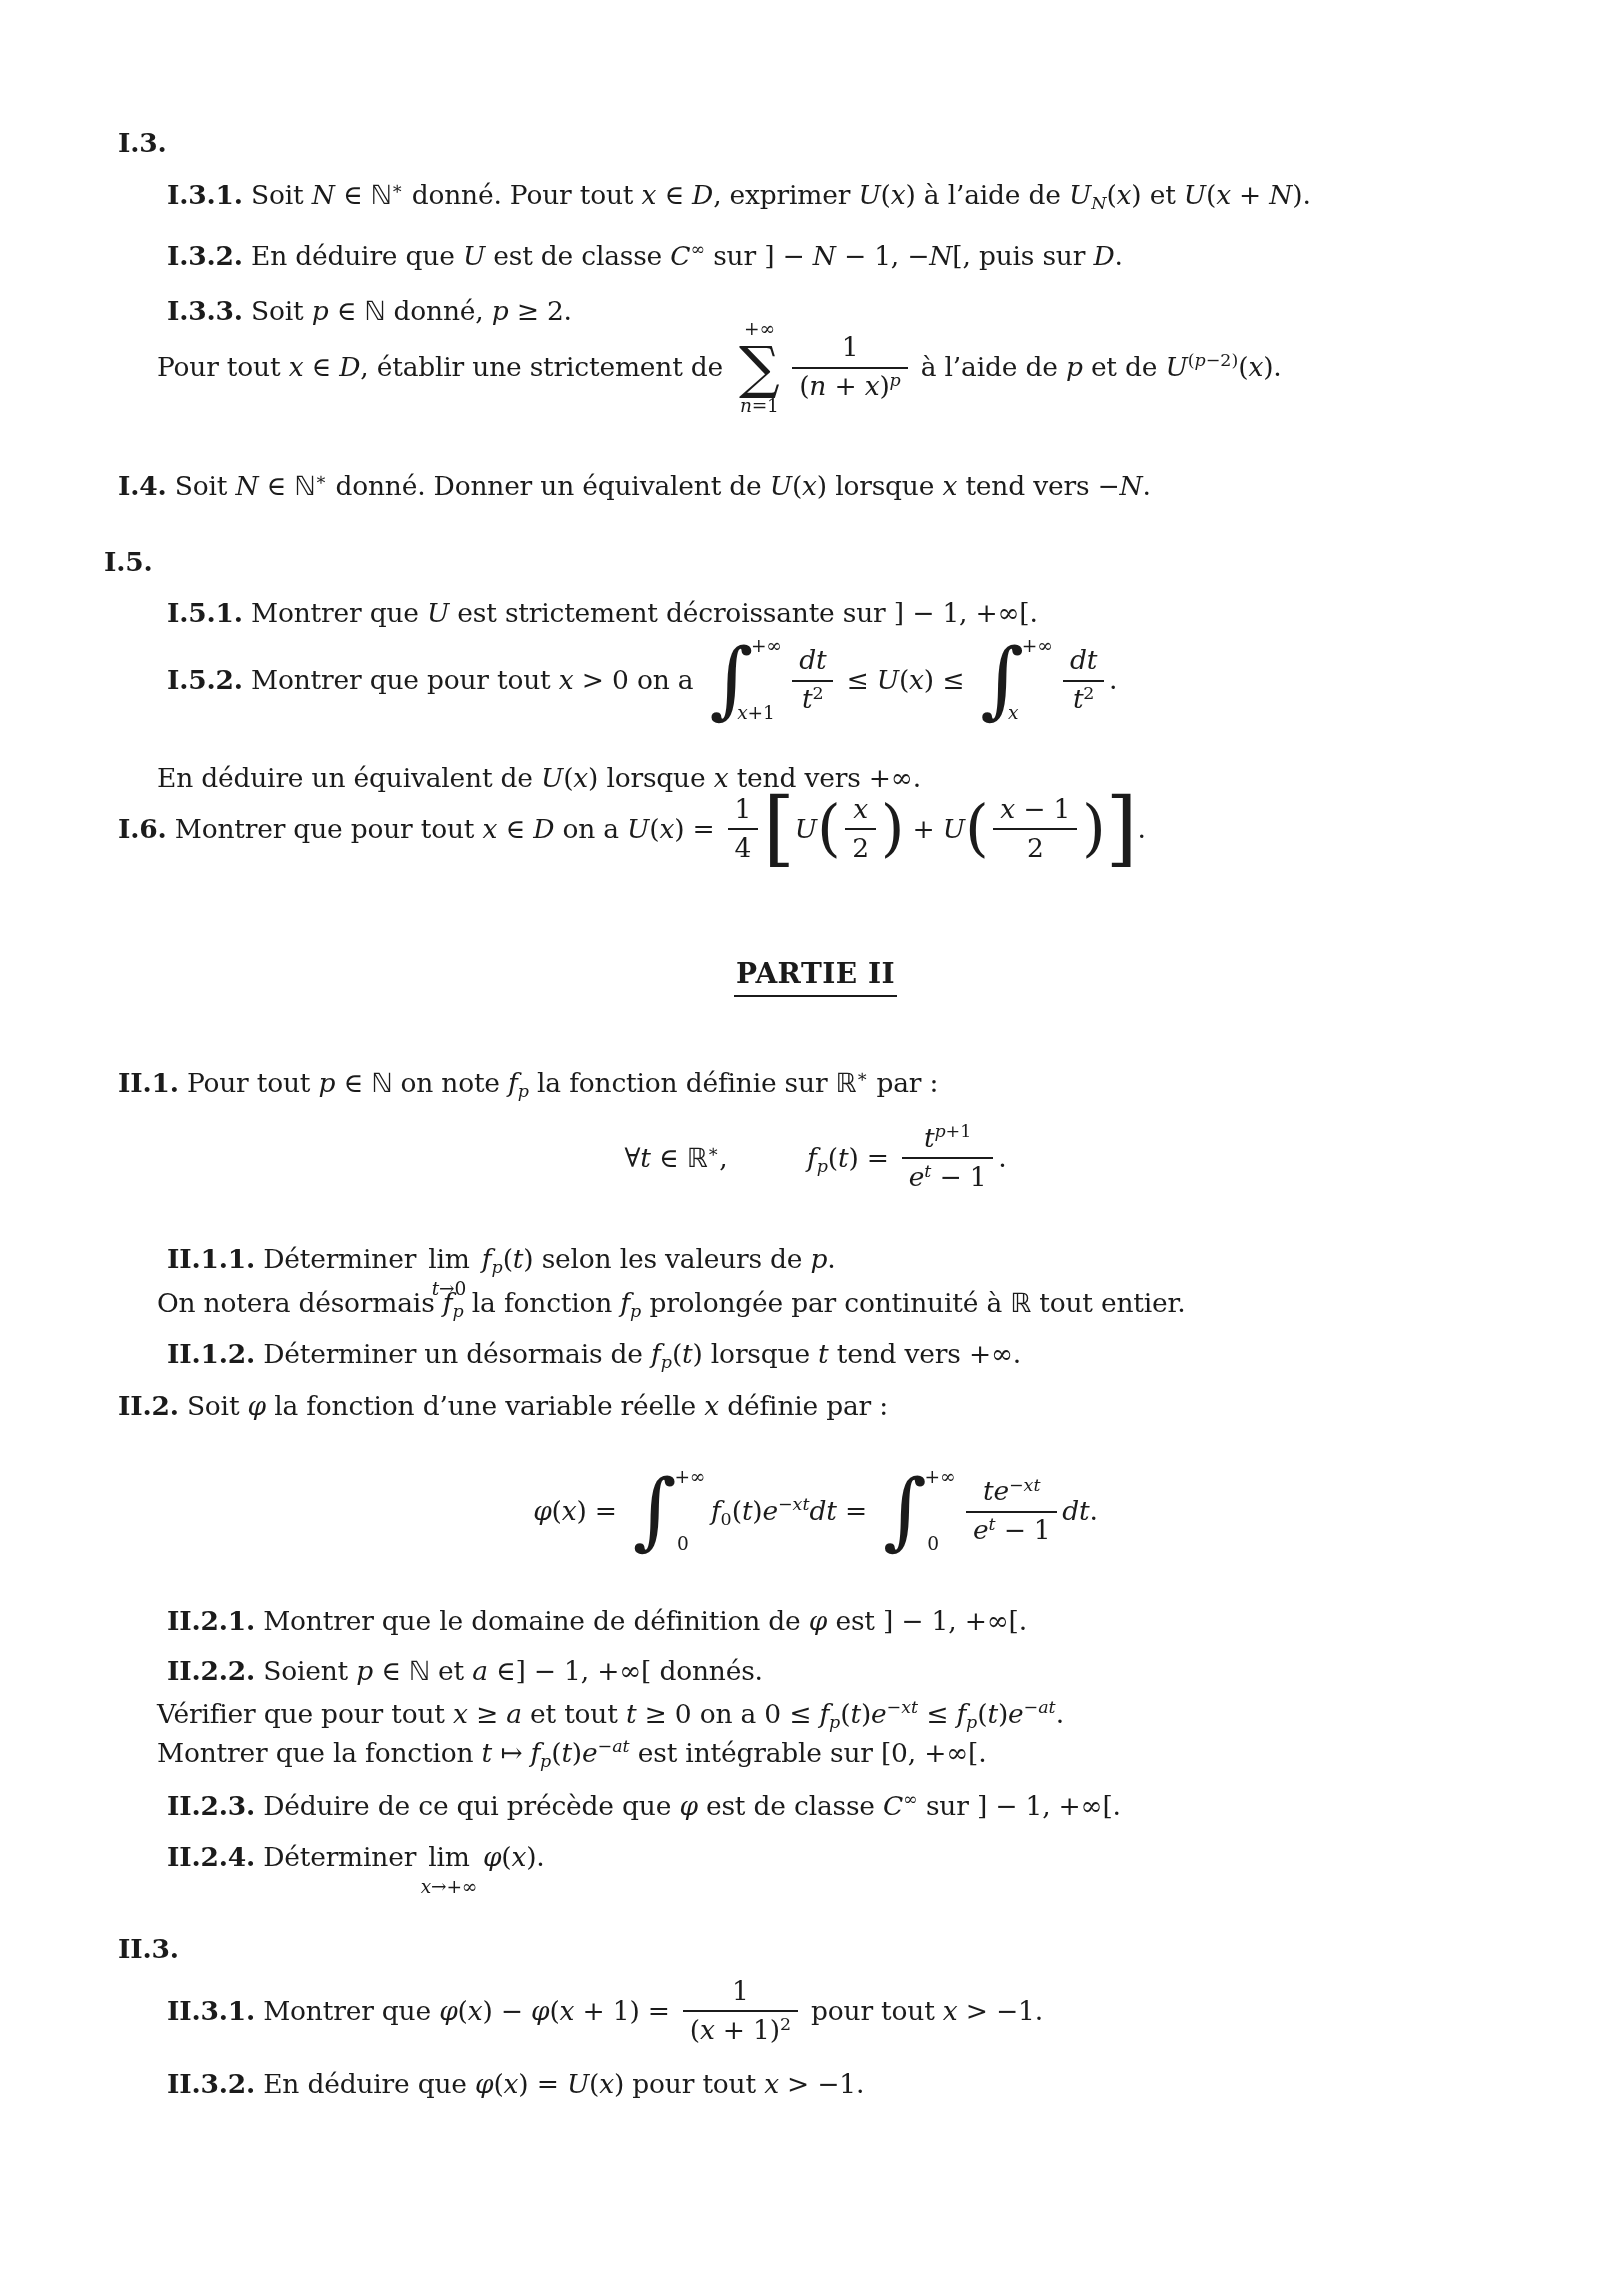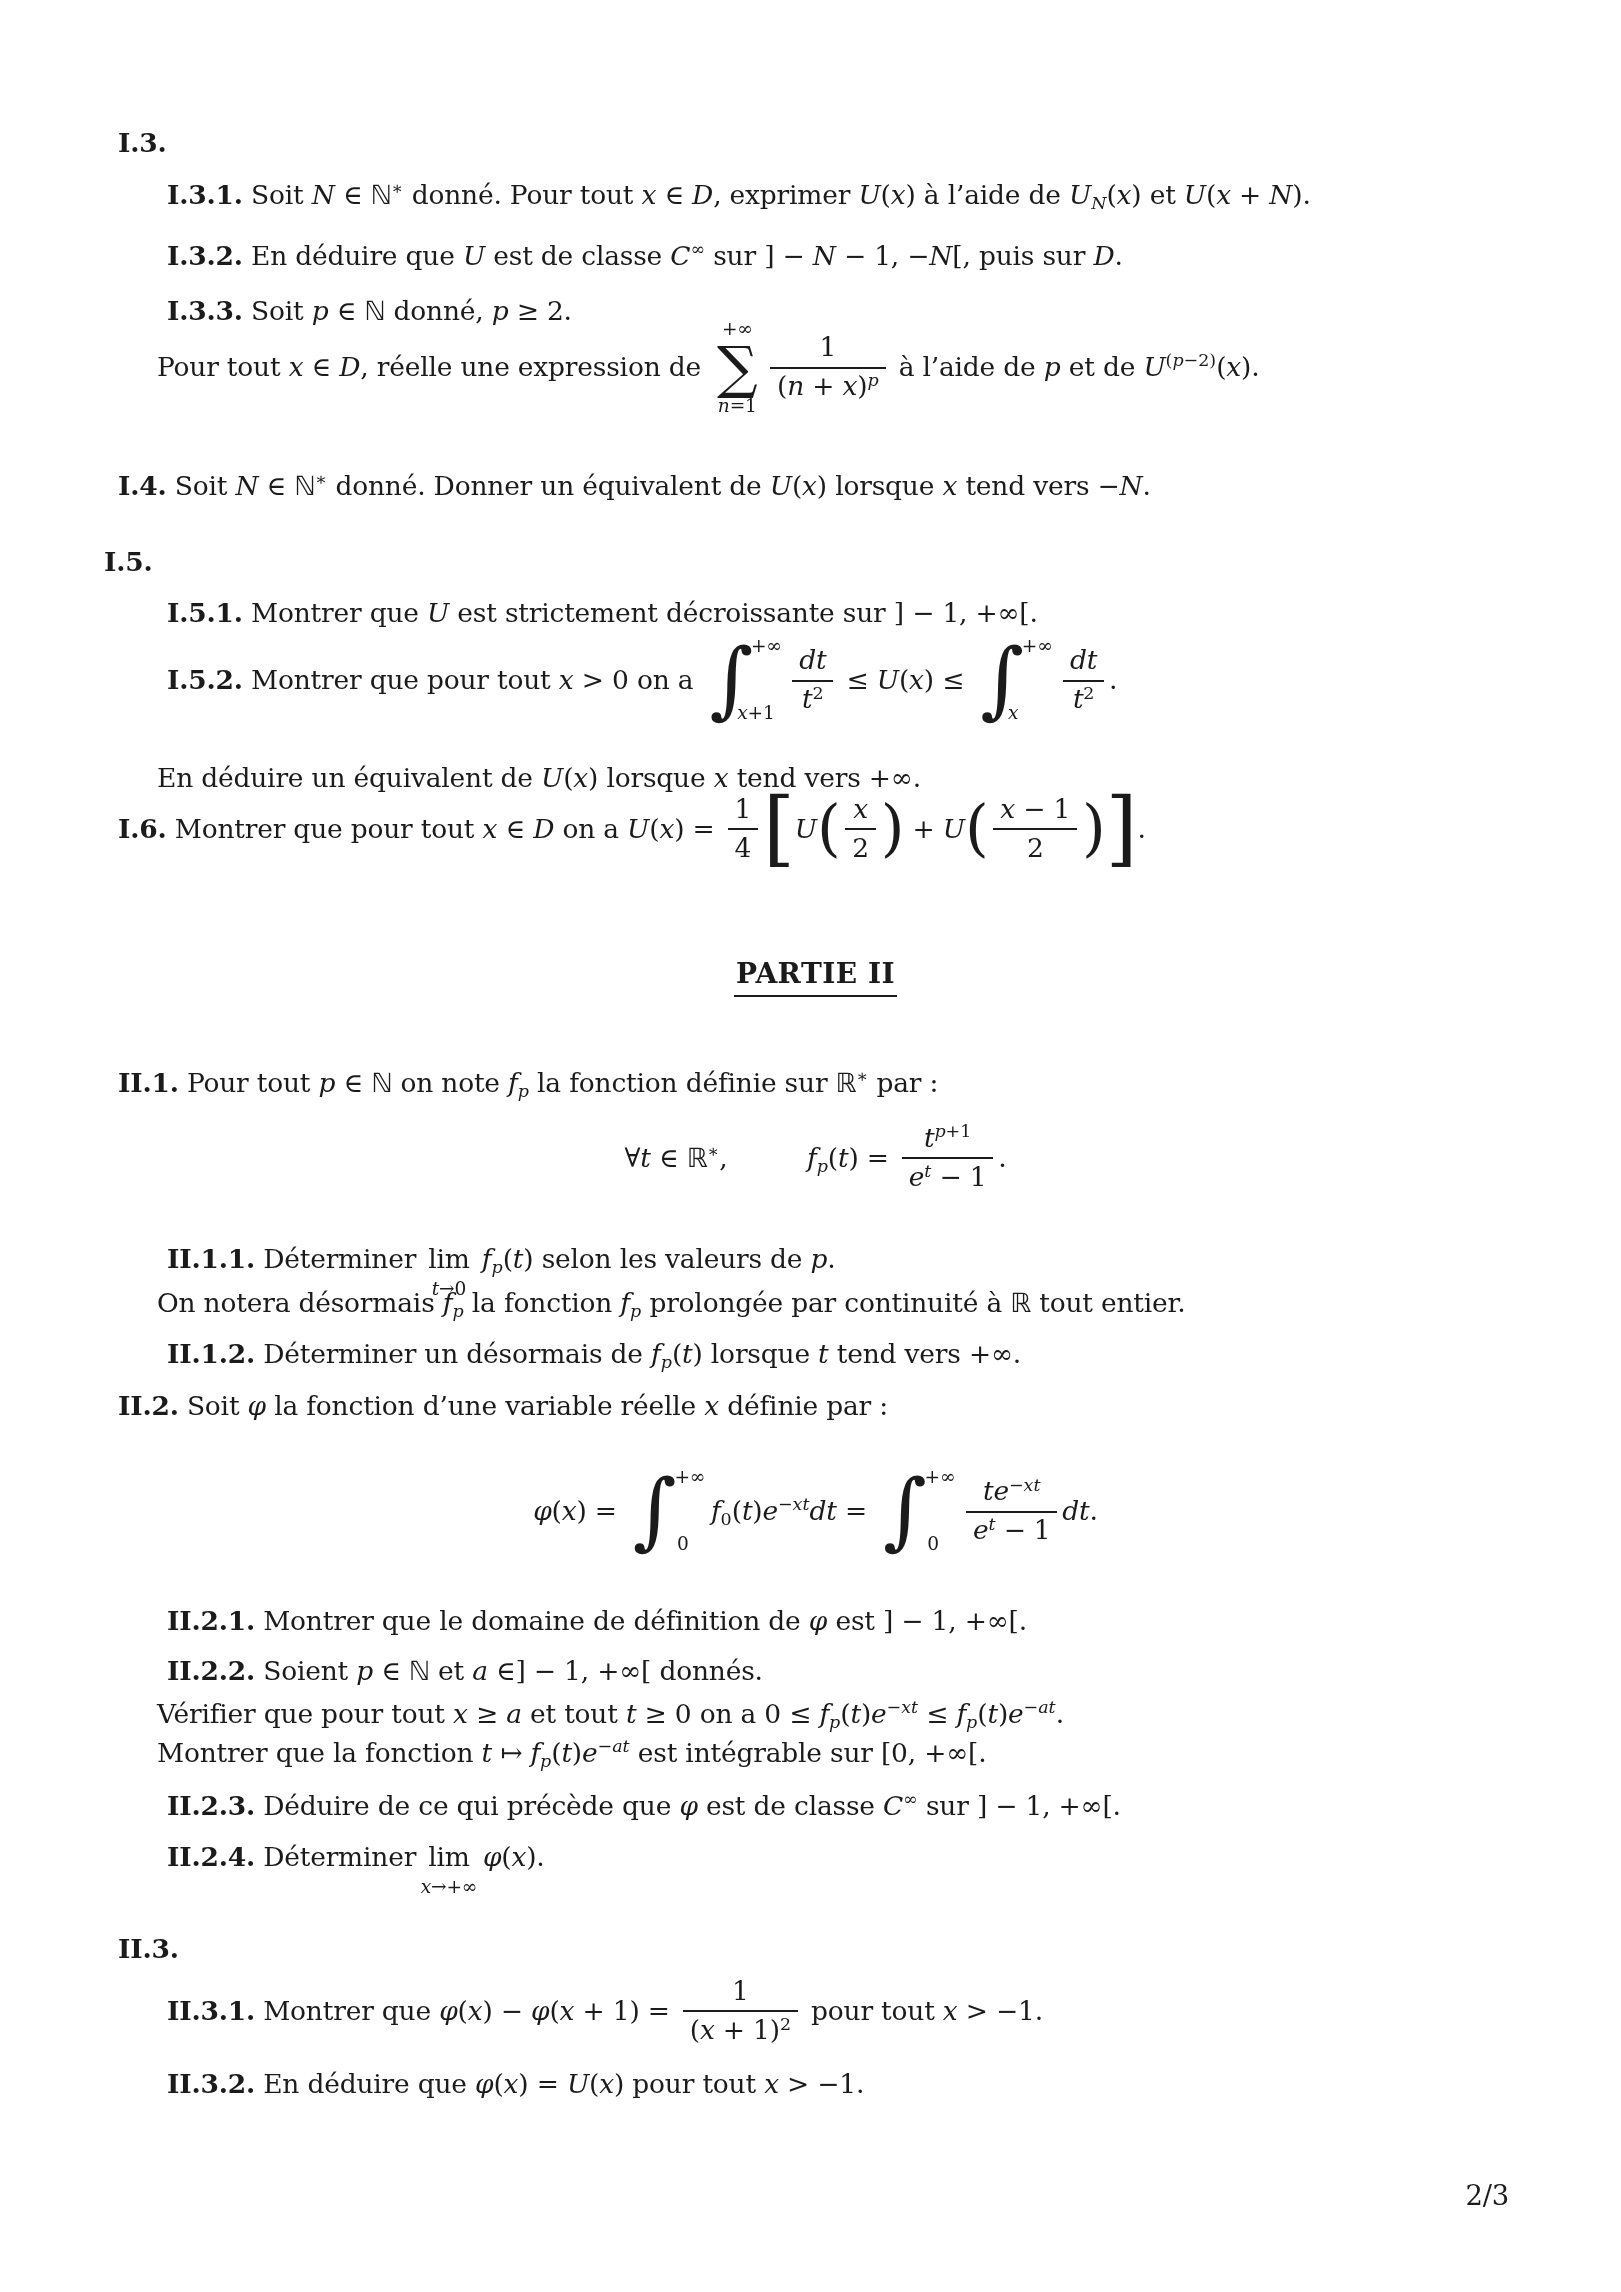--- a/index.html
+++ b/index.html
@@ -49,21 +49,21 @@
 </style>
 </head>
 <body>
 
 <div class="page">
   <div>
       <div class="line" style="top: 125px; left: 118px;"><span class="run-bold">I.3.</span></div>
       <div class="line" style="top: 177px; left: 167px;"><span class="run-bold">I.3.1.</span><span> Soit </span><span><span class="it">N</span></span><span> ∈ </span><span class="run-bb">ℕ</span><sup class="sp"><span>∗</span></sup><span> donné. Pour tout </span><span><span class="it">x</span></span><span> ∈ </span><span class="run-cal">D</span><span>, exprimer </span><span><span class="it">U</span><span>(</span><span class="it">x</span><span>)</span></span><span> à l’aide de </span><span><span class="it">U</span></span><sub class="sb"><span><span class="it">N</span></span></sub><span><span>(</span><span class="it">x</span><span>)</span></span><span> et </span><span><span class="it">U</span><span>(</span><span class="it">x</span><span> + </span><span class="it">N</span><span>)</span></span><span>.</span></div>
       <div class="line" style="top: 238px; left: 167px;"><span class="run-bold">I.3.2.</span><span> En déduire que </span><span><span class="it">U</span></span><span> est de classe </span><span class="run-cal">C</span><sup class="sp"><span>∞</span></sup><span> sur </span><span><span>] − </span><span class="it">N</span><span> − 1, −</span><span class="it">N</span><span>[</span></span><span>, puis sur </span><span class="run-cal">D</span><span>.</span></div>
       <div class="line" style="top: 293px; left: 167px;"><span class="run-bold">I.3.3.</span><span> Soit </span><span><span class="it">p</span></span><span> ∈ </span><span class="run-bb">ℕ</span><span> donné, </span><span><span class="it">p</span></span><span> ≥ 2.</span></div>
-      <div class="line" style="top: 321px; left: 157px;"><span>Pour tout </span><span><span class="it">x</span></span><span> ∈ </span><span class="run-cal">D</span><span>, réelle une expression de </span><span class="sum-wrap">
+      <div class="line" style="top: 321px; left: 157px;"><span>Pour tout </span><span><span class="it">x</span></span><span> ∈ </span><span class="run-cal">D</span><span>, établir une strictement de </span><span class="sum-wrap">
           <span><span>+∞</span></span>
           <span class="sum-sign">∑</span>
           <span><span><span class="it">n</span></span><span>=1</span></span>
         </span><span class="frac"><span class="fnum"><span>1</span></span><span class="fden"><span><span>(</span><span class="it">n</span><span> + </span><span class="it">x</span><span>)</span></span><sup class="sp"><span><span class="it">p</span></span></sup></span></span><span> à l’aide de </span><span><span class="it">p</span></span><span> et de </span><span><span class="it">U</span></span><sup class="sp"><span><span>(</span><span class="it">p</span><span>−2)</span></span></sup><span><span>(</span><span class="it">x</span><span>)</span></span><span>.</span></div>
       <div class="line" style="top: 468px; left: 118px;"><span class="run-bold">I.4.</span><span> Soit </span><span><span class="it">N</span></span><span> ∈ </span><span class="run-bb">ℕ</span><sup class="sp"><span>∗</span></sup><span> donné. Donner un équivalent de </span><span><span class="it">U</span><span>(</span><span class="it">x</span><span>)</span></span><span> lorsque </span><span><span class="it">x</span></span><span> tend vers </span><span><span>−</span><span class="it">N</span></span><span>.</span></div>
       <div class="line" style="top: 544px; left: 104px;"><span class="run-bold">I.5.</span></div>
       <div class="line" style="top: 595px; left: 167px;"><span class="run-bold">I.5.1.</span><span> Montrer que </span><span><span class="it">U</span></span><span> est strictement décroissante sur </span><span><span>] − 1, +∞[</span></span><span>.</span></div>
       <div class="line" style="top: 639px; left: 167px;"><span class="run-bold">I.5.2.</span><span> Montrer que pour tout </span><span><span class="it">x</span><span> &gt; 0</span></span><span> on a </span><span class="int-wrap">
           <span class="int-sign">∫</span>
           <span class="int-lims">
@@ -102,15 +102,14 @@
       <div class="line" style="top: 1603px; left: 167px;"><span class="run-bold">II.2.1.</span><span> Montrer que le domaine de définition de </span><span><span class="it">φ</span></span><span> est </span><span><span>] − 1, +∞[</span></span><span>.</span></div>
       <div class="line" style="top: 1653px; left: 167px;"><span class="run-bold">II.2.2.</span><span> Soient </span><span><span class="it">p</span></span><span> ∈ </span><span class="run-bb">ℕ</span><span> et </span><span><span class="it">a</span></span><span> ∈</span><span><span>] − 1, +∞[</span></span><span> donnés.</span></div>
       <div class="line" style="top: 1696px; left: 157px;"><span>Vérifier que pour tout </span><span><span class="it">x</span></span><span> ≥ </span><span><span class="it">a</span></span><span> et tout </span><span><span class="it">t</span></span><span> ≥ 0 on a 0 ≤ </span><span><span class="it">f</span></span><sub class="sb"><span><span class="it">p</span></span></sub><span><span>(</span><span class="it">t</span><span>)</span><span class="it">e</span></span><sup class="sp"><span><span>−</span><span class="it">xt</span></span></sup><span> ≤ </span><span><span class="it">f</span></span><sub class="sb"><span><span class="it">p</span></span></sub><span><span>(</span><span class="it">t</span><span>)</span><span class="it">e</span></span><sup class="sp"><span><span>−</span><span class="it">at</span></span></sup><span>.</span></div>
       <div class="line" style="top: 1735px; left: 157px;"><span>Montrer que la fonction </span><span><span class="it">t</span></span><span> ↦ </span><span><span class="it">f</span></span><sub class="sb"><span><span class="it">p</span></span></sub><span><span>(</span><span class="it">t</span><span>)</span><span class="it">e</span></span><sup class="sp"><span><span>−</span><span class="it">at</span></span></sup><span> est intégrable sur </span><span><span>[0, +∞[</span></span><span>.</span></div>
       <div class="line" style="top: 1788px; left: 167px;"><span class="run-bold">II.2.3.</span><span> Déduire de ce qui précède que </span><span><span class="it">φ</span></span><span> est de classe </span><span class="run-cal">C</span><sup class="sp"><span>∞</span></sup><span> sur </span><span><span>] − 1, +∞[</span></span><span>.</span></div>
       <div class="line" style="top: 1839px; left: 167px;"><span class="run-bold">II.2.4.</span><span> Déterminer </span><span class="lim-wrap"><span>lim</span><span class="lim-sub"><span><span class="it">x</span></span><span>→+∞</span></span></span><span class="hspace" style="width: 0.35em;"></span><span><span class="it">φ</span><span>(</span><span class="it">x</span><span>)</span></span><span>.</span></div>
       <div class="line" style="top: 1931px; left: 118px;"><span class="run-bold">II.3.</span></div>
       <div class="line" style="top: 1978px; left: 167px;"><span class="run-bold">II.3.1.</span><span> Montrer que </span><span><span class="it">φ</span><span>(</span><span class="it">x</span><span>) − </span><span class="it">φ</span><span>(</span><span class="it">x</span><span> + 1) = </span></span><span class="frac"><span class="fnum"><span>1</span></span><span class="fden"><span><span>(</span><span class="it">x</span><span> + 1)</span></span><sup class="sp"><span>2</span></sup></span></span><span> pour tout </span><span><span class="it">x</span><span> &gt; −1</span></span><span>.</span></div>
       <div class="line" style="top: 2066px; left: 167px;"><span class="run-bold">II.3.2.</span><span> En déduire que </span><span><span class="it">φ</span><span>(</span><span class="it">x</span><span>) = </span><span class="it">U</span><span>(</span><span class="it">x</span><span>)</span></span><span> pour tout </span><span><span class="it">x</span><span> &gt; −1</span></span><span>.</span></div>
     </div>
-  <div class="line pagenum right-align" style="top:2178px;left:0;right:122px;">2/3</div>
 </div>
 
 
 </body></html>

